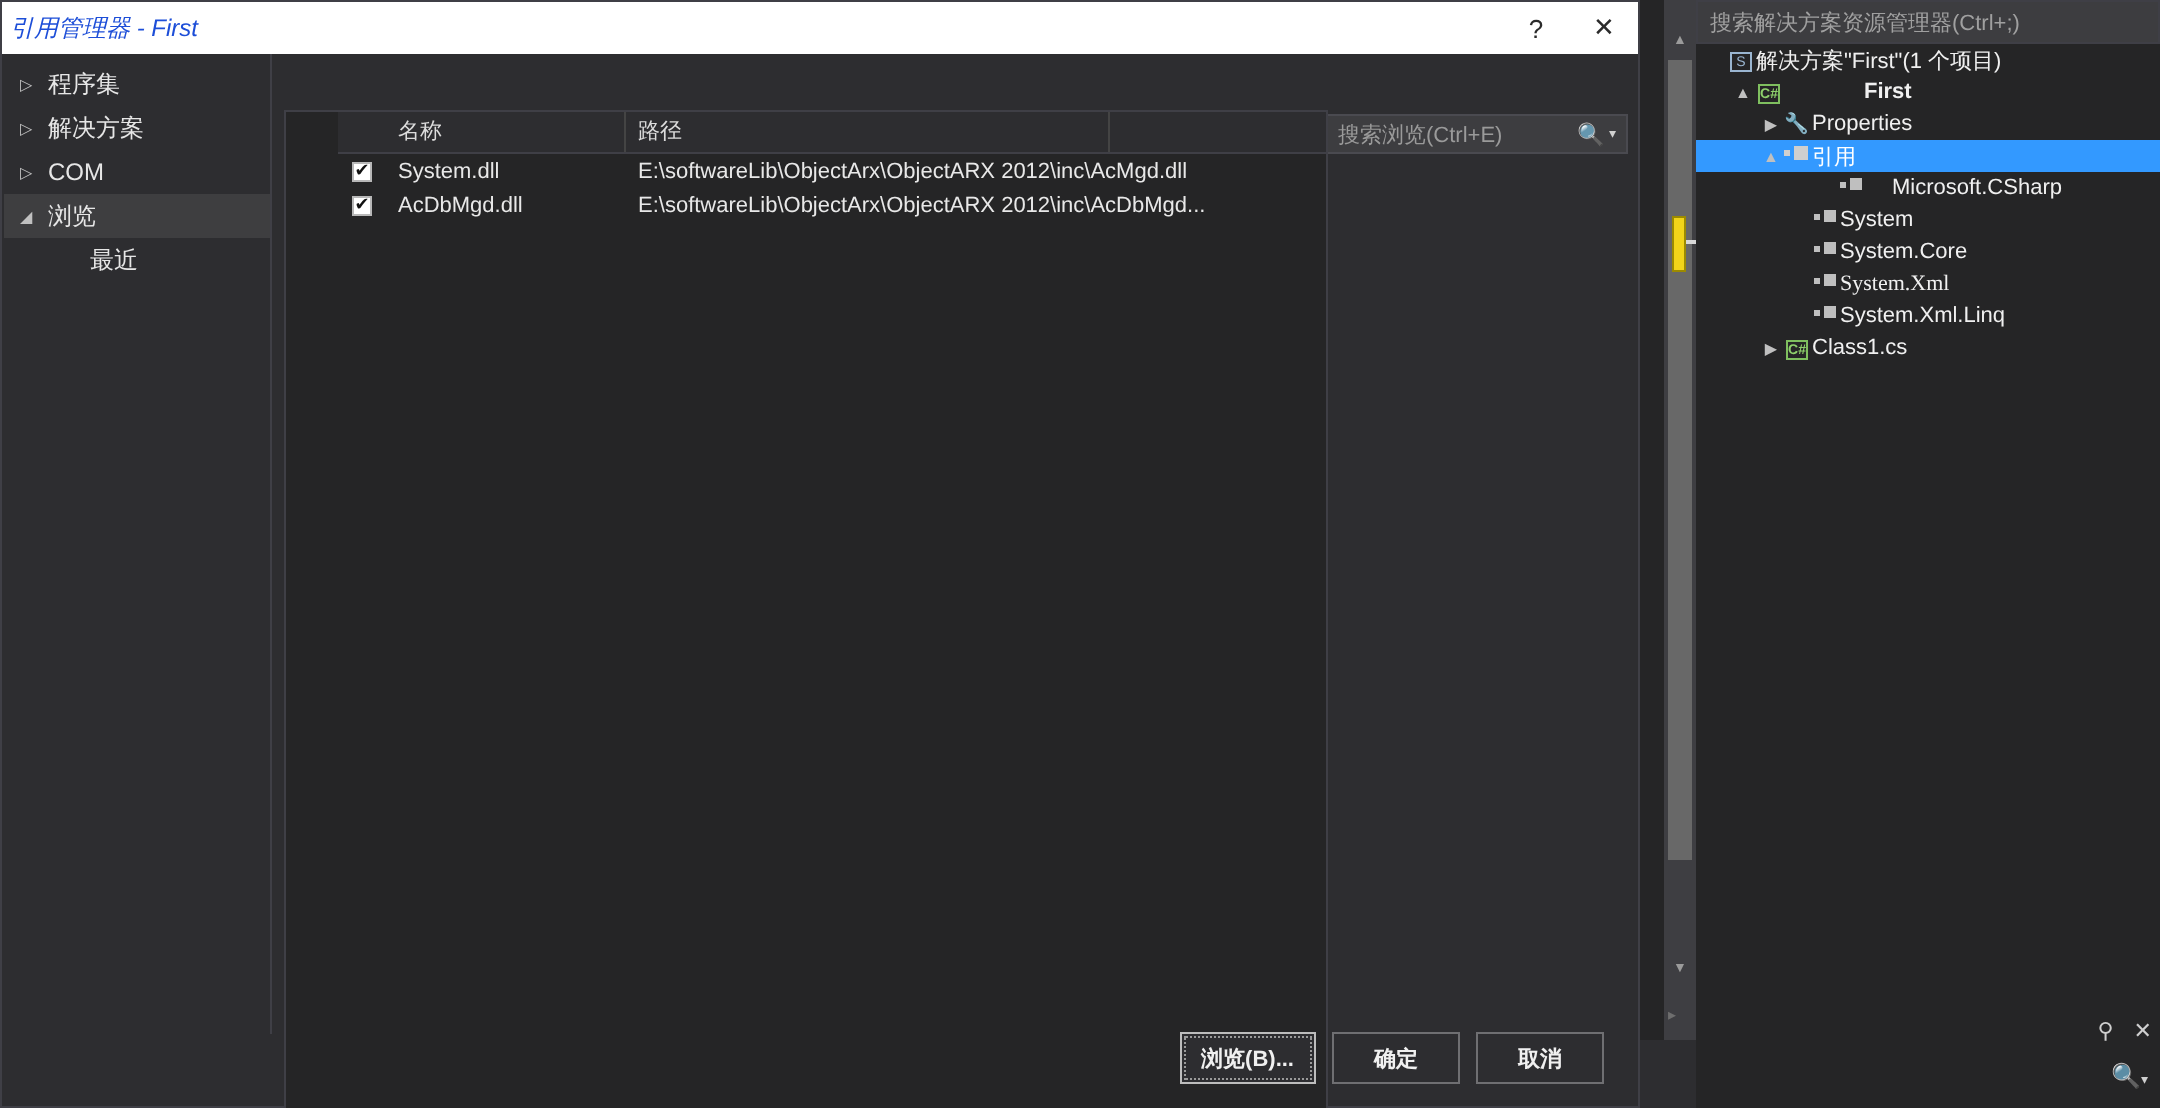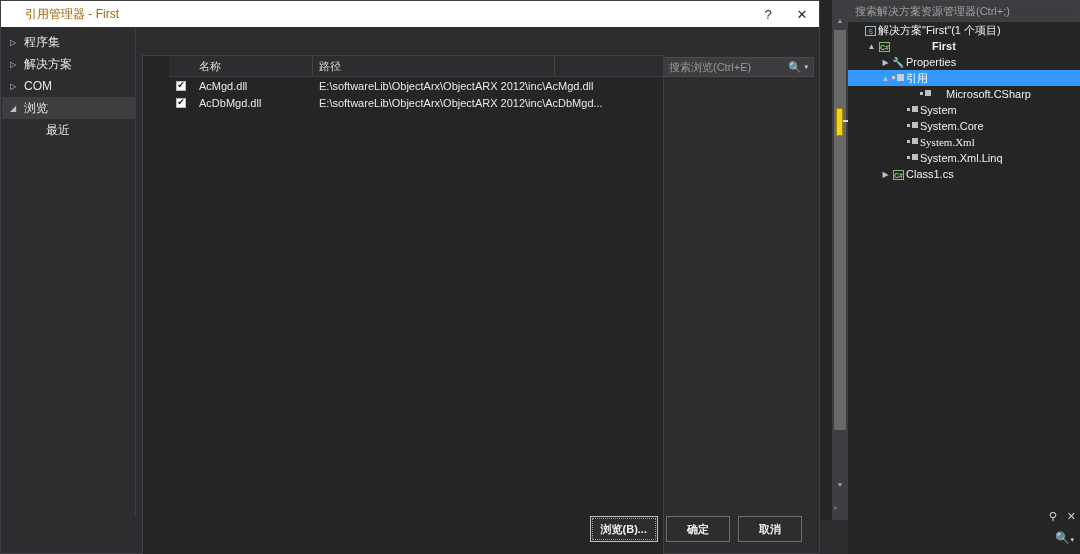--- a/index.html
+++ b/index.html
@@ -71,33 +71,33 @@
 
   .exp-bottom-icons{position:absolute;right:4px;top:511px;display:flex;gap:10px;align-items:center;}
   .exp-bottom-icons span{color:#cfcfcf;font-size:11px;line-height:11px;}
   .exp-search2{position:absolute;right:6px;top:531px;color:#cfcfcf;font-size:12px;}
 
   
   .dialog{position:absolute;left:0;top:0;width:820px;height:554px;background:#2d2d30;
      border:1px solid #3f3f46;box-sizing:border-box;}
   .dlg-title{position:absolute;left:0;top:0;width:818px;height:26px;background:#ffffff;
      display:flex;align-items:center;}
-  .dlg-title .t{padding-left:24px;color:#a16207;font-size:12px;white-space:nowrap;}
+  .dlg-title .t{padding-left:4px;color:#1d4ed8;font-size:12px;white-space:nowrap;font-style:italic;}
   .dlg-title .sp{flex:1;}
   .tbtn{width:34px;height:26px;display:flex;align-items:center;justify-content:center;
      color:#2b2b2b;font-size:13px;cursor:default;}
   .dlg-body{position:absolute;left:1px;top:26px;right:1px;bottom:1px;background:#2d2d30;}
 
   .side{position:absolute;left:0;top:0;width:134px;height:490px;background:#2d2d30;
      border-right:1px solid #3f3f46;box-sizing:border-box;}
   .side-item{height:22px;display:flex;align-items:center;padding-left:8px;font-size:12px;color:#e6e6e6;
      white-space:nowrap;}
   .side-item .ar{display:inline-block;width:14px;color:#c0c0c0;font-size:8px;}
   .side-item.sel{background:#3e3e40;}
-  .side-item.child{padding-left:44px;}
+  .side-item.child{padding-left:14px;margin-left:29px;}
   .side-item:first-child{margin-top:4px;}
 
   .search-wrap{position:absolute;left:660px;top:30px;width:152px;height:20px;background:#3d3d40;
      border:1px solid #4a4a50;box-sizing:border-box;display:flex;align-items:center;}
   .search-wrap .ph{flex:1;padding-left:6px;color:#9a9a9a;font-size:11px;white-space:nowrap;overflow:hidden;}
   .search-wrap .mag{color:#d0d0d0;font-size:11px;padding-right:2px;}
   .search-wrap .cv{color:#d0d0d0;font-size:7px;padding-right:5px;}
 
   .listpane{position:absolute;left:140px;top:28px;width:522px;height:526px;background:#252526;
      border:1px solid #3f3f46;box-sizing:border-box;padding-left:26px;}
@@ -265,21 +265,21 @@
           <div class="c-chk"></div>
           <div class="c-name">名称</div>
           <div class="c-path">路径</div>
           <div class="c-end"></div>
         </div>
         <div id="list-rows">
             <div class="lrow">
               <div class="c-chk">
                 <span class="cbx">✔</span>
               </div>
-              <div class="c-name">AcMgd.dll</div>
+              <div class="c-name">System.dll</div>
               <div class="c-path">E:\softwareLib\ObjectArx\ObjectARX 2012\inc\AcMgd.dll</div>
             </div>
             <div class="lrow">
               <div class="c-chk">
                 <span class="cbx">✔</span>
               </div>
               <div class="c-name">AcDbMgd.dll</div>
               <div class="c-path">E:\softwareLib\ObjectArx\ObjectARX 2012\inc\AcDbMgd...</div>
             </div>
           </div>

